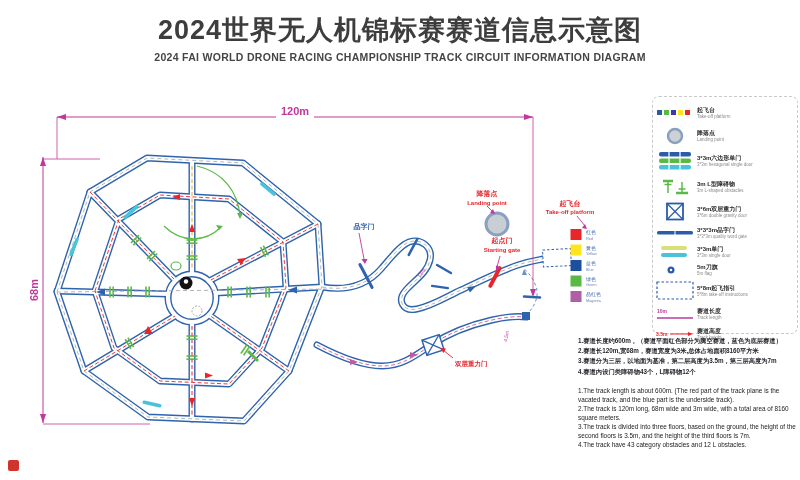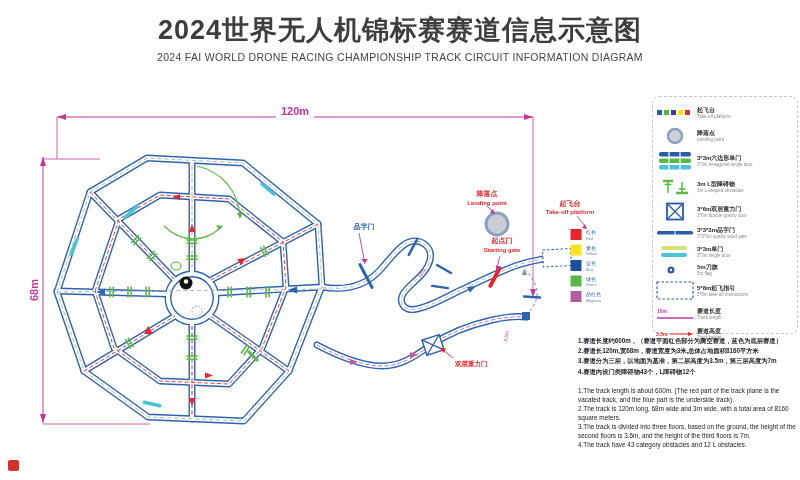--- a/index.html
+++ b/index.html
@@ -1,20 +1,20 @@
 <!DOCTYPE html>
 <html><head>
 <meta charset="utf-8">
 <style>
   html,body{margin:0;padding:0;background:#ffffff;width:800px;height:480px;overflow:hidden;
     font-family:"Liberation Sans",sans-serif;}
   .page{position:relative;width:800px;height:339px;background:#fff;}
   .header{position:absolute;top:14px;left:0;width:100%;text-align:center;color:#3d3d3d;}
   .title{font-size:27px;font-weight:bold;letter-spacing:1px;line-height:1.25;}
-  .subtitle{font-size:10.5px;font-weight:normal;letter-spacing:.3px;margin-top:3px;color:#454545;}
+  .subtitle{font-size:10.5px;font-weight:bold;letter-spacing:.3px;margin-top:3px;color:#454545;}
   .diagram-svg{position:absolute;left:0;top:0;width:800px;height:480px;}
   
   .legend{position:absolute;left:652px;top:96px;width:146px;height:238px;
     border:1px dashed #c9c9c9;border-radius:7px;padding:5px 0 0 0;box-sizing:border-box;}
   .lrow{display:flex;align-items:center;}
   .lswatch{width:44px;display:flex;justify-content:center;flex:none;}
   .ltext{flex:1;min-width:0;}
   .lcn{font-size:6px;font-weight:bold;color:#2a2a2a;line-height:1.25;}
   .len{font-size:4.5px;color:#8a8a8a;line-height:1.2;}
   

